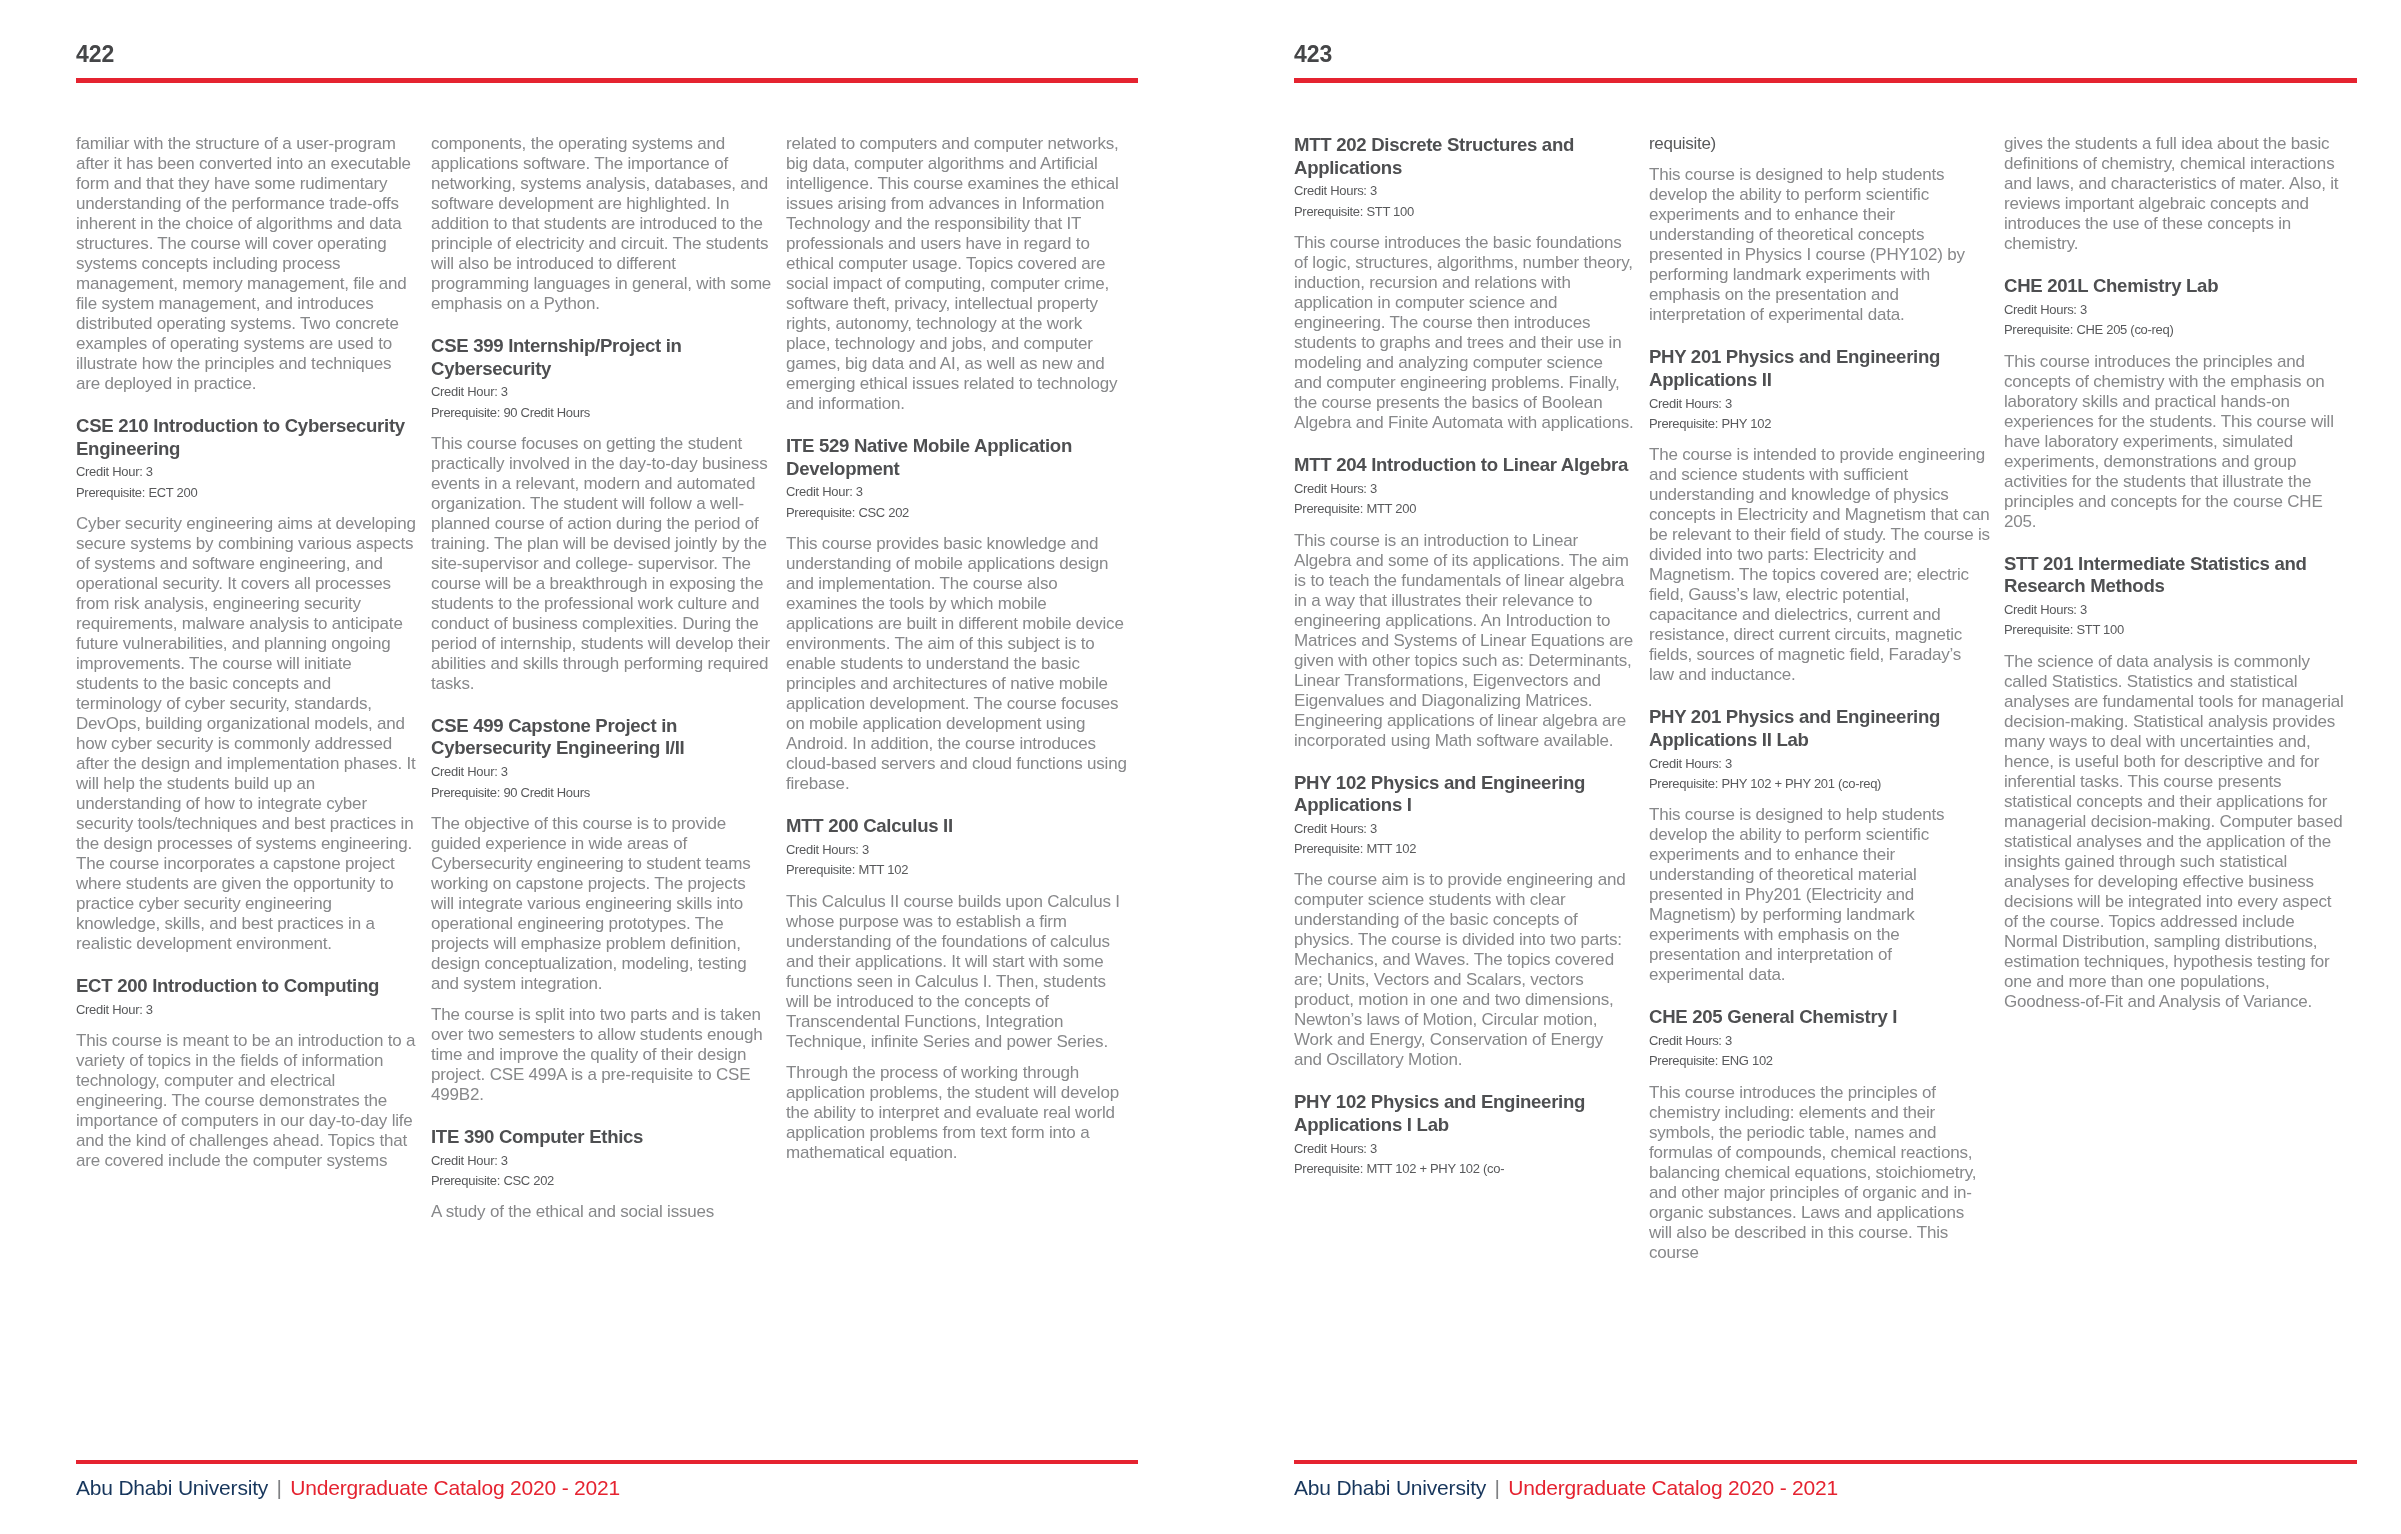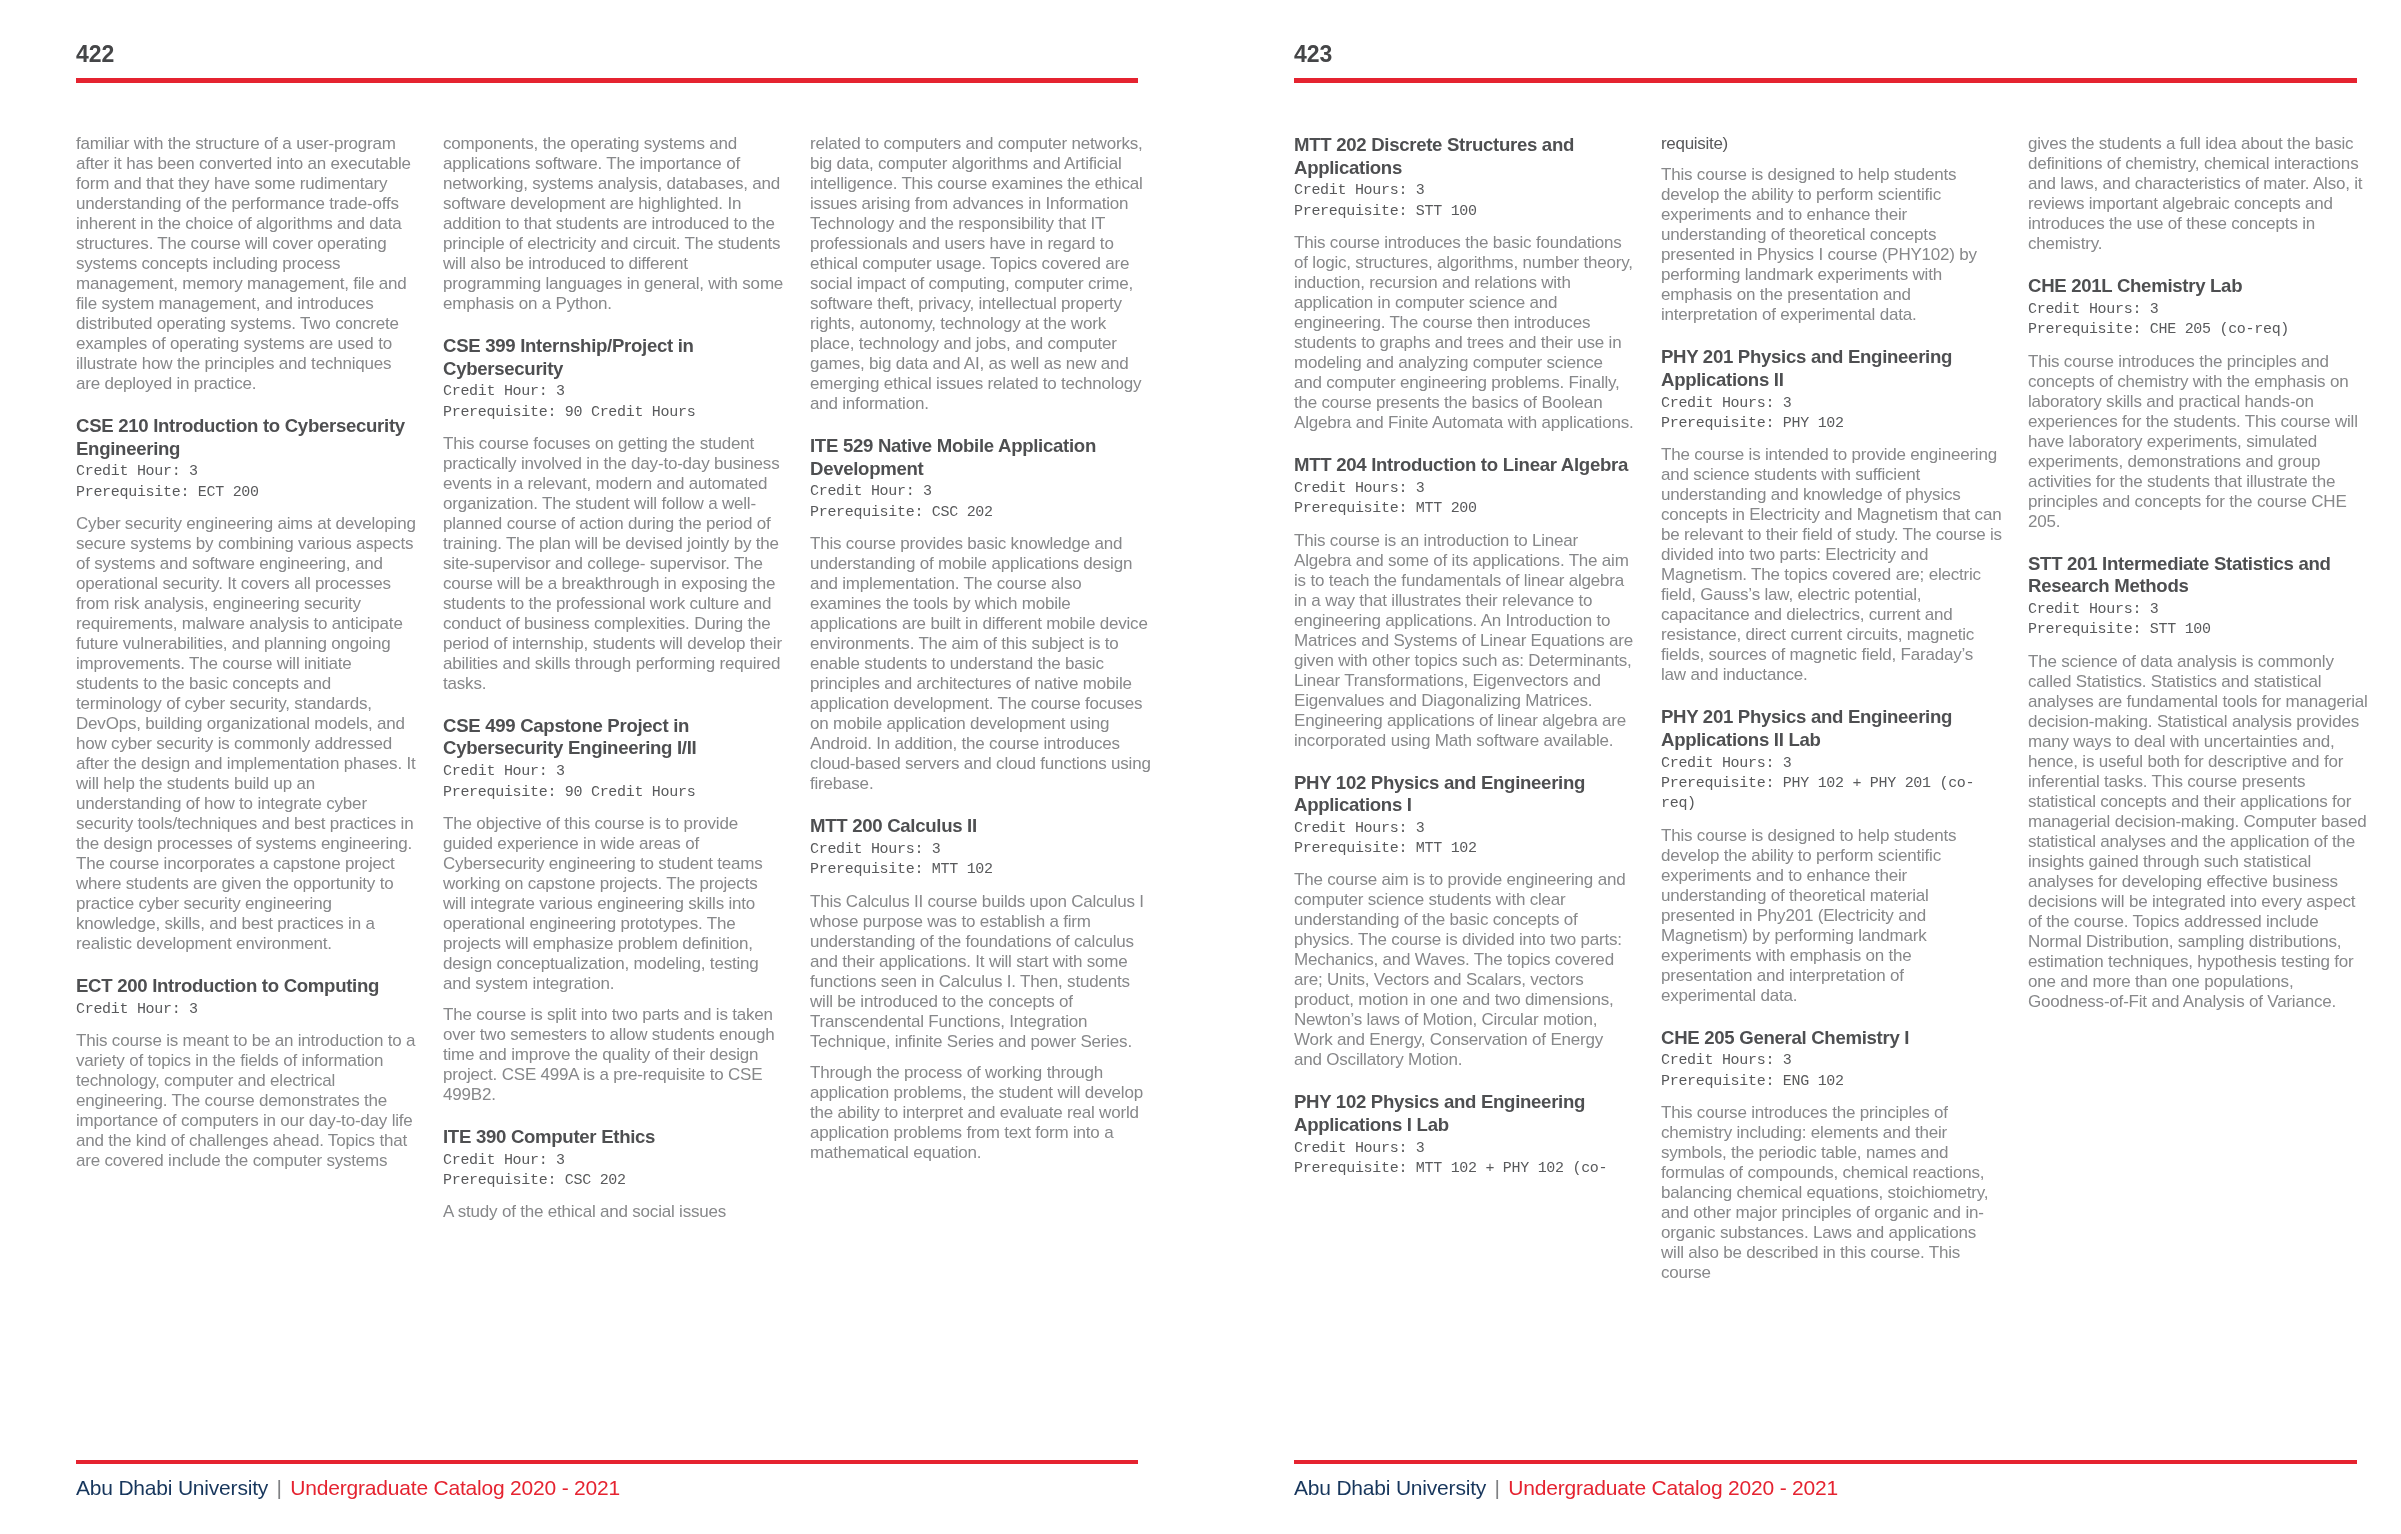--- a/index.html
+++ b/index.html
@@ -18,36 +18,35 @@
     font-family:"Liberation Sans","DejaVu Sans",sans-serif;
     color:var(--body-text);
     -webkit-font-smoothing:antialiased;
   }
   .spread{display:flex;width:2401px;height:1535px;background:#ffffff;}
   .page{position:relative;height:1161px;}
   .page-left{width:1200px;padding:42px 62px 0 76px;}
   .page-right{width:1201px;padding:42px 44px 8px 94px;}
   .page-number{font-size:23px;font-weight:bold;color:var(--pagenum-text);line-height:24px;}
   .header-rule{height:5.1px;background:var(--accent-red);margin-top:12px;}
-  .text-columns{display:flex;gap:26px;margin-top:51px;align-items:flex-start;}
+  .text-columns{display:flex;gap:14px;margin-top:51px;align-items:flex-start;}
   .column{flex:0 0 341px;width:341px;}
   .column > :first-child{margin-top:0;}
   p.body{
     font-size:17px;line-height:20px;letter-spacing:-0.2px;
     margin:0 0 11px;color:var(--body-text);
   }
   h3.course-title{
     font-size:18.6px;line-height:22.4px;letter-spacing:-0.3px;
     margin:21px 0 2.5px;color:var(--heading-text);font-weight:bold;
   }
   .course-meta{margin:0 0 11px;}
   .course-meta-line{
-    font-size:15px;line-height:20.3px;letter-spacing:-0.3px;
+    font-size:13px;line-height:20.3px;letter-spacing:-0.3px;
     color:var(--meta-text);
-    font-family:Liberation Mono, monospace;
   }
   .meta-cont{
     font-size:17px;line-height:20.3px;letter-spacing:-0.3px;
     color:var(--meta-text);margin:0 0 11px;
   }
   .footer{position:absolute;top:1460px;}
   .page-left .footer{left:76px;right:62px;}
   .page-right .footer{left:94px;right:44px;}
   .footer-rule{height:4.2px;background:var(--accent-red);}
   .footer-text{margin-top:12px;font-size:21px;letter-spacing:-0.2px;white-space:nowrap;}

